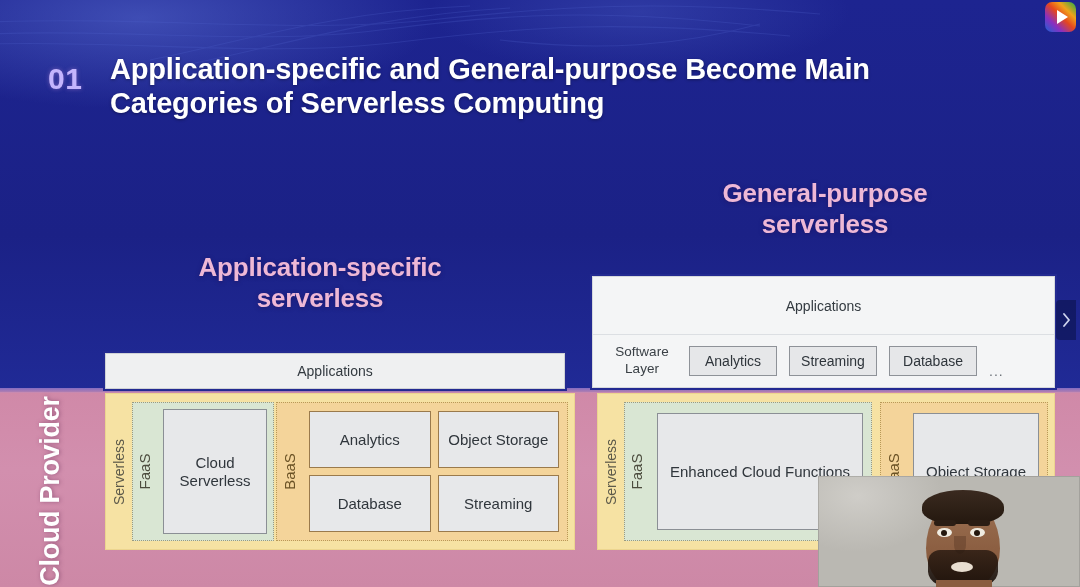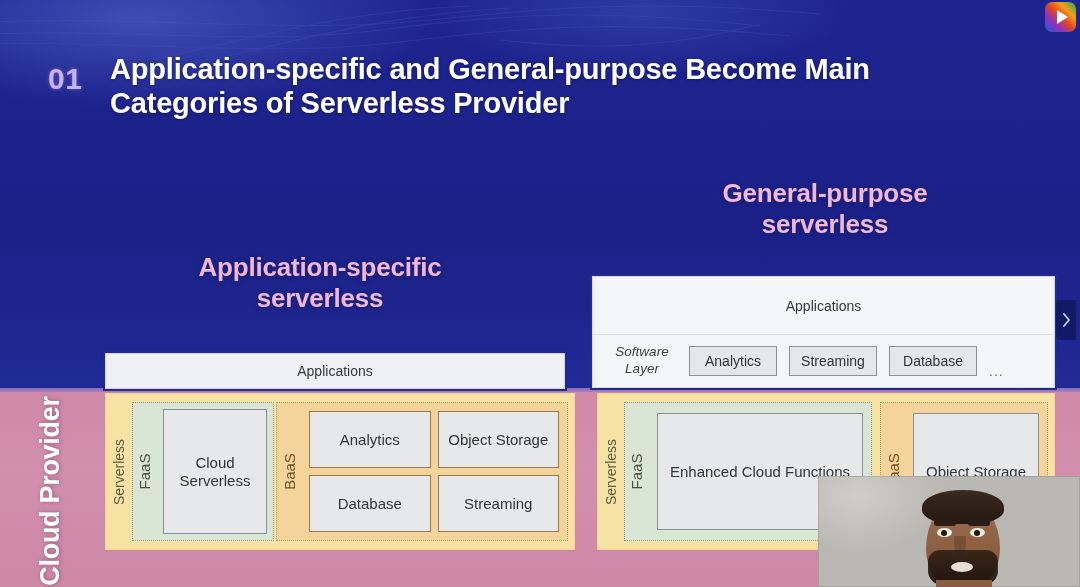--- a/index.html
+++ b/index.html
@@ -91,21 +91,21 @@
     font-size:14px; color:#333a40;
     border-bottom:1px solid #dcdfe3;
   }
   .upper-panel .row-sw {
     height:47%;
     display:flex; align-items:center;
     padding-left:14px; gap:12px;
   }
   .sw-label {
     font-size:13.5px; color:#3a4046; line-height:1.25;
-    text-align:center; width:70px; flex:0 0 auto;font-style:italic;
+    text-align:center; width:70px; flex:0 0 auto;
   }
   .sw-chip {
     background:#e6e7e9; border:1.4px solid #8e9298;
     font-size:14px; color:#2f353b;
     padding:6px 10px; min-width:88px; text-align:center;
   }
   .sw-dots {
     font-size:14px; color:#6b7178; letter-spacing:1px; align-self:flex-end;
     padding-bottom:8px;
   }
@@ -239,21 +239,21 @@
       <path d="M-10 22 C 150 16, 300 34, 430 20 S 660 0, 820 14"></path>
       <path d="M150 60 C 250 40, 330 12, 470 6"></path>
       <path d="M190 64 C 290 44, 370 16, 510 8"></path>
       <path d="M500 40 C 600 52, 680 46, 760 24"></path>
     </g>
   </svg>
   <div class="bg-pink"></div>
   <div class="pink-topline"></div>
 
   <div class="slide-num">01</div>
-  <div class="slide-title">Application-specific and General-purpose Become Main Categories of Serverless Provider</div>
+  <div class="slide-title">Application-specific and General-purpose Become Main Categories of Serverless Computing</div>
 
   <div class="sec-head right">General-purpose serverless</div>
   <div class="sec-head left">Application-specific serverless</div>
 
   <div class="cloud-rail">
     <div class="cloud-rail-label">Cloud Provider</div>
   </div>
 
   <div class="apps-bar" style="left:105px; top:353px; width:460px; height:36px;">
     <span>Applications</span>

